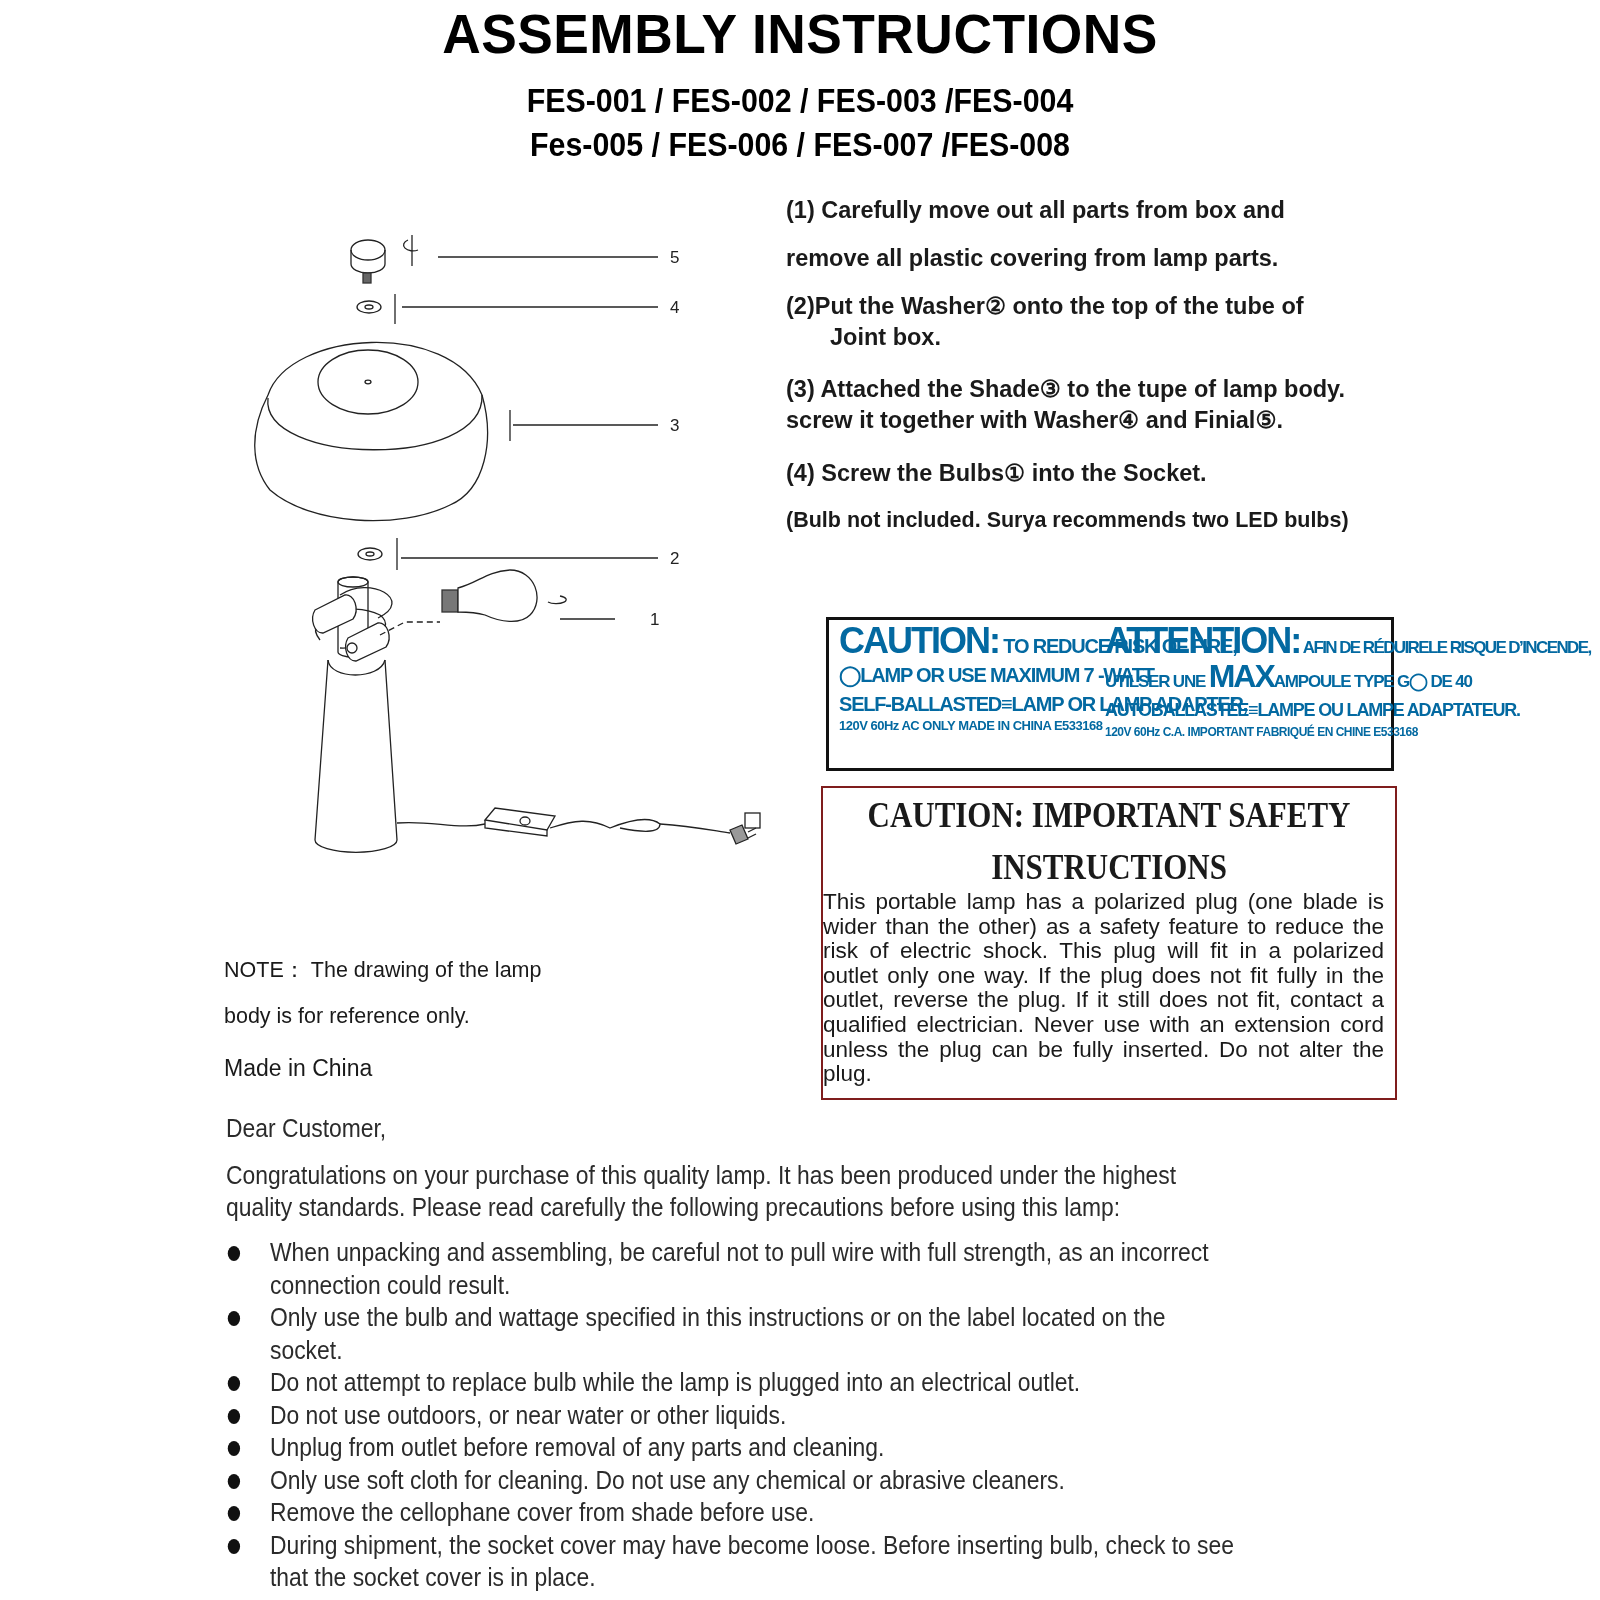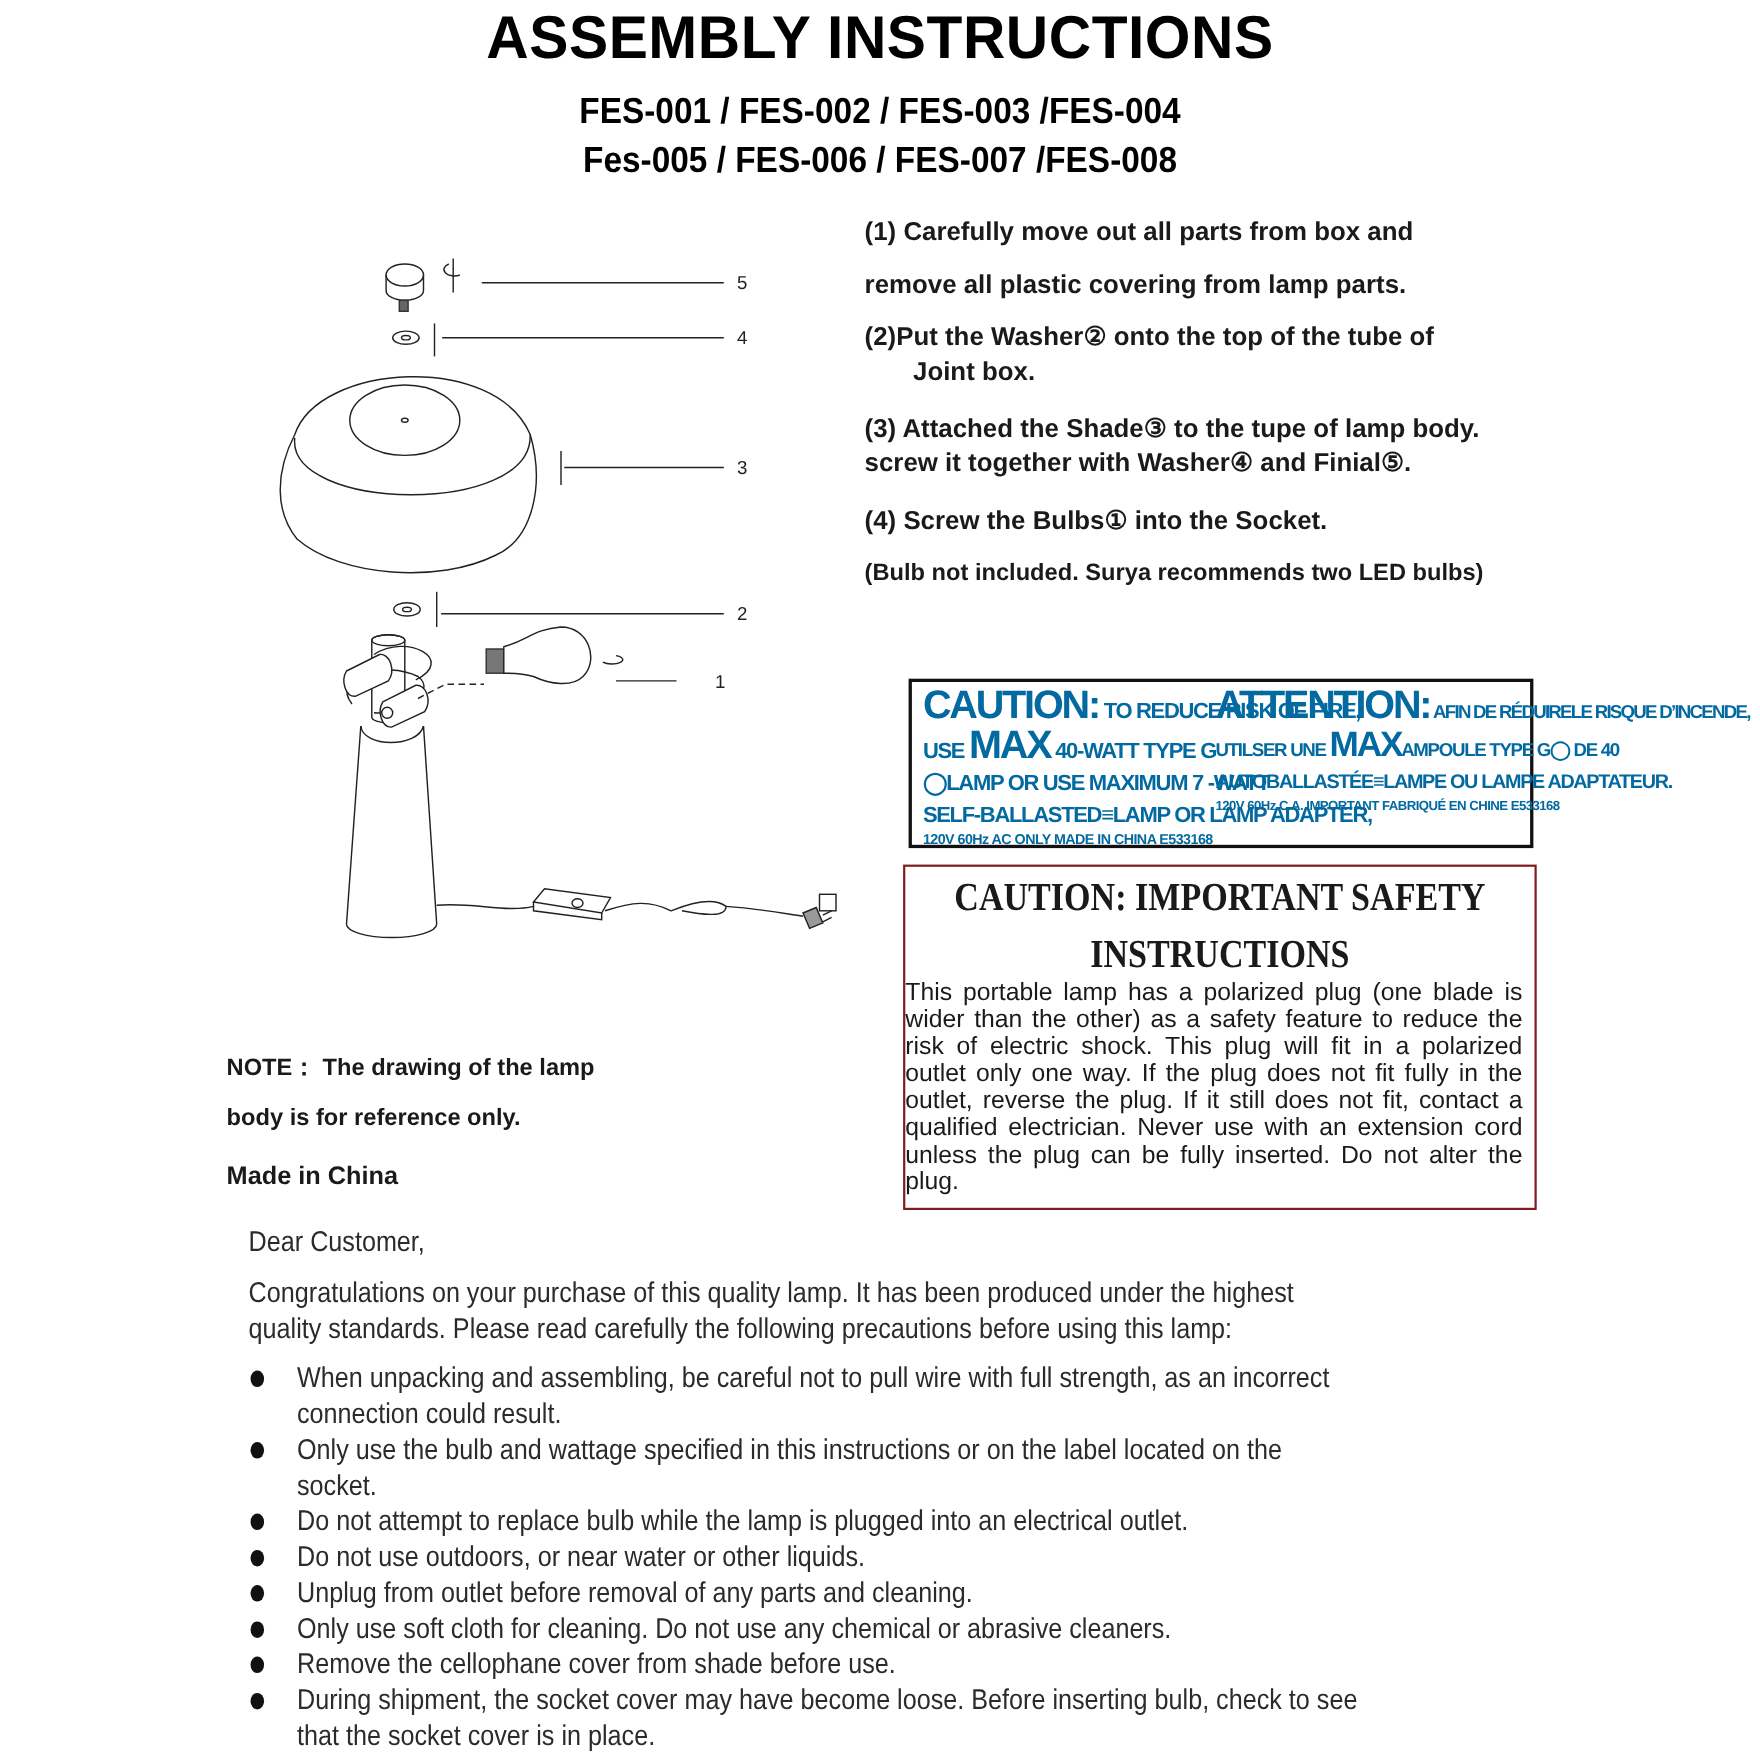--- a/index.html
+++ b/index.html
@@ -2,21 +2,21 @@
 <html><head>
 <meta charset="utf-8">
 <style>
   html, body { margin:0; padding:0; background:#ffffff; }
   body { width:1600px; height:1600px; position:relative; overflow:hidden; color:#111; font-family:"Liberation Sans", sans-serif; }
   .abs { position:absolute; }
   .title { left:0; width:1600px; top:2px; text-align:center; font-weight:bold; font-size:55px; letter-spacing:0.5px; color:#000; transform:scaleX(0.97); }
   .models { left:0; width:1600px; text-align:center; font-weight:bold; font-size:33px; color:#000; transform:scaleX(0.92); }
   .m1 { top:82px; } .m2 { top:126px; }
   .step { left:786px; font-weight:bold; font-size:23.5px; color:#1a1a1a; line-height:31px; white-space:nowrap; }
-  .note { left:206px; font-weight:bold; font-size:21.5px; color:#1a1a1a; white-space:nowrap; }
+  .note { left:224px; font-weight:normal; font-size:21.5px; color:#1a1a1a; white-space:nowrap; }
   .label-box { left:826px; top:617px; width:568px; height:154px; border:3px solid #111; box-sizing:border-box; }
   .label-col { position:absolute; top:6px; font-family:"Liberation Sans Narrow","Liberation Sans", sans-serif; color:#0369a1; font-weight:bold; transform-origin:left top; }
   .lbl-line { white-space:nowrap; line-height:29px; font-size:20px; letter-spacing:-1.2px; }
   .lbl-line.small { font-size:13px; line-height:14px; letter-spacing:-0.5px; }
   .big { font-size:36px; letter-spacing:-2px; }
   .mid { font-size:32px; letter-spacing:-2px; }
   .safety-box { left:821px; top:786px; width:576px; height:314px; border:2px solid #7f1d1d; box-sizing:border-box; }
   .safety-h { position:absolute; left:0; width:100%; text-align:center; font-family:"Liberation Serif", serif; font-weight:bold; font-size:36px; color:#1a1a1a; transform:scaleX(0.86); }
   .safety-body { position:absolute; left:0; right:11px; top:102px; font-size:22.5px; line-height:24.6px; color:#1a1a1a; text-align:justify; }
   .letter { left:226px; font-size:26px; color:#2b2b2b; line-height:32px; transform-origin:left top; transform:scaleX(0.88); white-space:nowrap; }
@@ -115,21 +115,20 @@
 <div class="abs step" style="top:291px;">(2)Put the Washer② onto the top of the tube of</div>
 <div class="abs step" style="top:322px;margin-left:44px;">Joint box.</div>
 <div class="abs step" style="top:374px;">(3) Attached the Shade③ to the tupe of lamp body.</div>
 <div class="abs step" style="top:405px;">screw it together with Washer④ and Finial⑤.</div>
 <div class="abs step" style="top:458px;">(4) Screw the Bulbs① into the Socket.</div>
 <div class="abs step" style="top:505px; font-size:21.5px;">(Bulb not included. Surya recommends two LED bulbs)</div>
 
 <div class="abs label-box">
   <div class="label-col" style="left:10px;">
     <div class="lbl-line"><span class="big">CAUTION:</span><span> TO REDUCE RISK OF FIRE,</span></div>
-    <div class="lbl-line"><span>USE </span><span class="big">MAX</span><span> 40-WATT TYPE G</span></div>
     <div class="lbl-line"><span>◯</span><span>LAMP OR USE MAXIMUM  7 -WATT</span></div>
     <div class="lbl-line"><span>SELF-BALLASTED</span><span>≡</span><span>LAMP OR LAMP ADAPTER,</span></div>
     <div class="lbl-line small">120V 60Hz AC ONLY MADE IN CHINA  E533168</div>
   </div>
   <div class="label-col" style="left:276px;">
     <div class="lbl-line" style="letter-spacing:-1.6px;"><span class="big">ATTENTION:</span><span style="font-size:17px"> AFIN DE RÉDUIRELE RISQUE D’INCENDE,</span></div>
     <div class="lbl-line" style="font-size:17px;"><span>UTILSER UNE </span><span class="mid">MAX</span><span>AMPOULE TYPE G</span><span>◯</span><span> DE 40</span></div>
     <div class="lbl-line" style="font-size:18px;"><span>AUTOBALLASTÉE</span><span>≡</span><span>LAMPE OU LAMPE ADAPTATEUR.</span></div>
     <div class="lbl-line small" style="font-size:12px;">120V 60Hz C.A. IMPORTANT FABRIQUÉ EN CHINE  E533168</div>
   </div>

